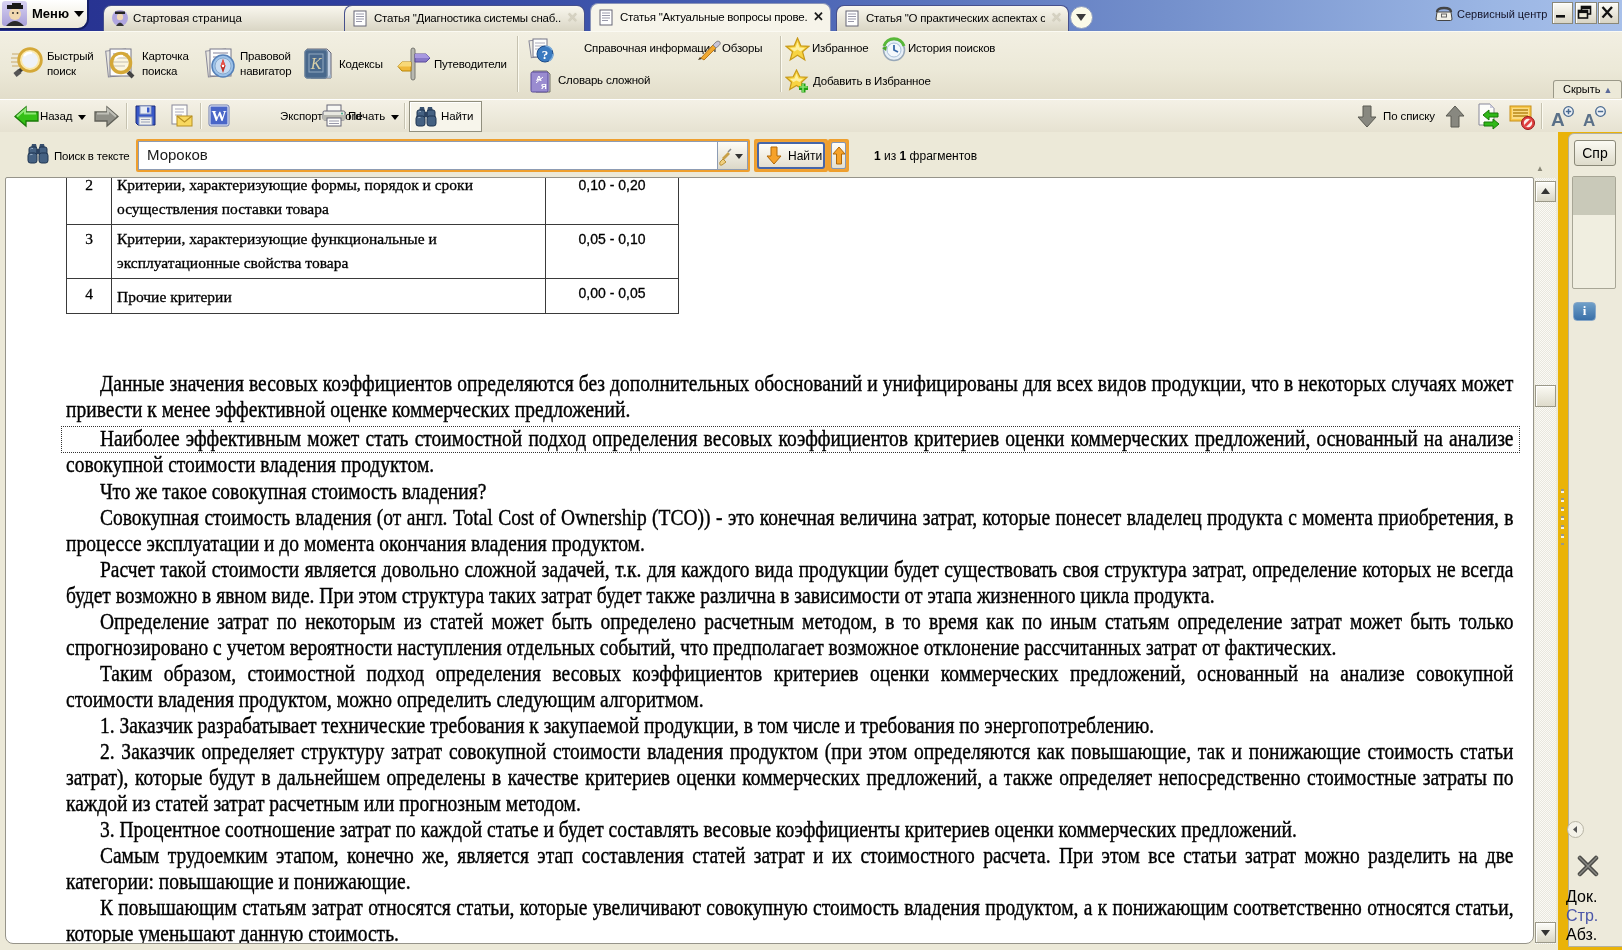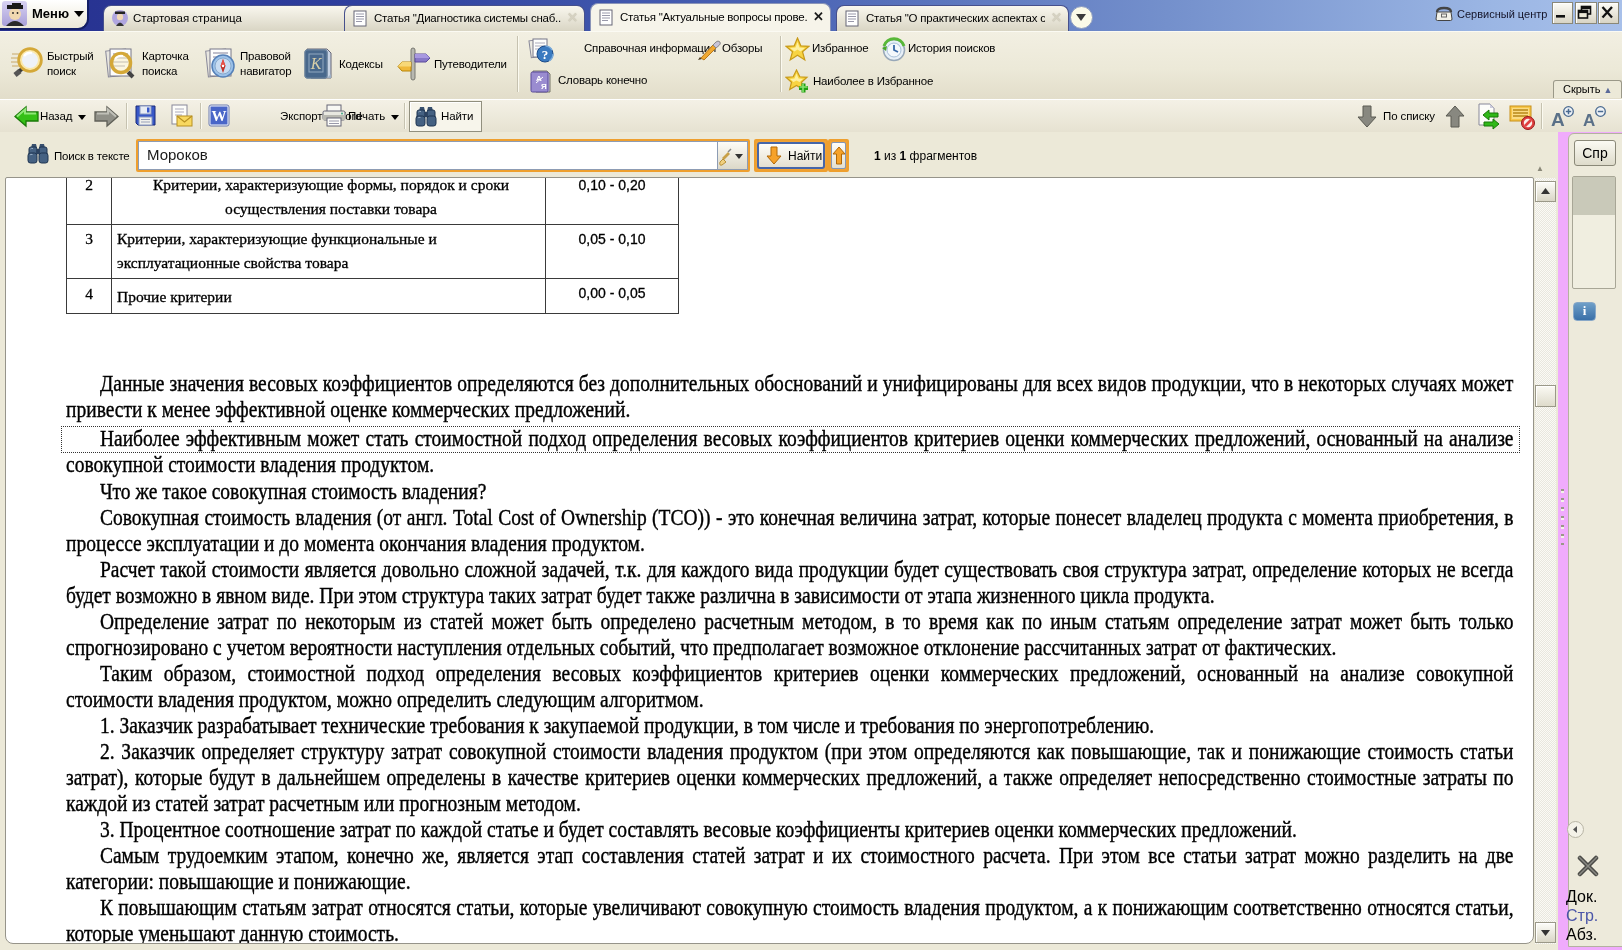--- a/index.html
+++ b/index.html
@@ -47,21 +47,21 @@
 .lnl{height:26px;line-height:26px;text-align:left;white-space:nowrap;overflow:hidden;}
 .ind{text-indent:40px;}
 #dtable{border-collapse:collapse;margin-left:0;font-family:"Liberation Serif",serif;-webkit-text-stroke:0.3px #000;}
 #dtable td.val{font-family:"Liberation Sans",sans-serif;font-size:14px;text-align:center;}
 #dtable td{border:1px solid #3a3a3a;vertical-align:top;padding:2px 0 0 0;font-size:15.5px;line-height:24px;white-space:nowrap;overflow:hidden;}
 
 #vscroll{left:1535px;top:178px;width:21px;height:766px;background:#f2f1e9;background-image:repeating-conic-gradient(#fbfaf5 0 25%,#e8e7df 0 50%);background-size:2px 2px;}
 .sbtn{position:absolute;left:0;width:21px;height:21px;background:linear-gradient(#fdfdf9,#d9d6c6);border:1px solid #9a9888;box-shadow:inset 1px 1px 0 #fff;box-sizing:border-box;}
 #sthumb{position:absolute;left:0;top:207px;width:21px;height:22px;background:linear-gradient(#fbfaf4,#dedbcb);border:1px solid #9a9888;box-shadow:inset 1px 1px 0 #fff;box-sizing:border-box;}
 
-#rpanel{left:1558px;top:132px;width:64px;height:818px;background:#f0abfc;}
+#rpanel{left:1558px;top:132px;width:64px;height:818px;background:#eab308;}
 #rbox{position:absolute;left:10px;top:1px;width:70px;height:812px;border:1px solid #b4b1a0;border-radius:6px 0 0 0;background:#edeadb;}
 #sprbtn{position:absolute;left:16px;top:8px;width:42px;height:26px;background:linear-gradient(#fbfaf3,#dedbcb);border:1px solid #8a8878;border-radius:3px;font-size:14px;color:#000;text-align:center;line-height:24px;box-sizing:border-box;}
 #listbox{position:absolute;left:14px;top:44px;width:44px;height:113px;background:#f0eee0;border:1px solid #a8a696;border-radius:2px;box-sizing:border-box;}
 #listbox .top{position:absolute;left:0;top:0;width:100%;height:38px;background:#c9c9b9;}
 #infoico{position:absolute;left:15px;top:170px;width:21px;height:17px;background:linear-gradient(#6f9fc8,#3a70a8);border-radius:4px;border:1px solid #88a8c8;color:#fff;font-weight:bold;font-size:13px;text-align:center;line-height:16px;font-family:"Liberation Serif",serif;}
 #collbtn{position:absolute;left:9px;top:689px;width:17px;height:17px;border-radius:50%;background:#f4f2e8;border:1px solid #b8b5a5;box-sizing:border-box;}
 #xico{position:absolute;left:18px;top:723px;width:24px;height:22px;}
 .rlbl{position:absolute;left:8px;font-size:16px;color:#000;}
 #botstrip{left:0;top:944px;width:1558px;height:6px;background:#ece9d8;}
 svg{display:block;}
@@ -237,21 +237,21 @@
 <div class="lbl" style="left:584px;top:41px;">Справочная информация</div>
 <div class="abs" id="i-dict" style="left:528px;top:69px;">
     <svg width="24" height="26" viewBox="0 0 24 26">
       <path d="M5 2 L19 2 L22 5 L22 23 L8 23 L5 20 Z" fill="#c0b8e0" stroke="#776"></path>
       <rect x="3" y="3" width="17" height="20" rx="1.5" fill="#9a8cd0" stroke="#5a4a9a"></rect>
       <text x="8" y="12" font-size="8" fill="#fff" font-weight="bold">А</text>
       <text x="13" y="20" font-size="8" fill="#fff" font-weight="bold">Я</text>
       <path d="M8 14 L15 8" stroke="#fff" stroke-width="1"></path>
     </svg>
   </div>
-<div class="lbl" style="left:558px;top:73px;">Словарь конечно</div>
+<div class="lbl" style="left:558px;top:73px;">Словарь сложной</div>
 <div class="abs" id="i-obz" style="left:695px;top:37px;">
     <svg width="26" height="26" viewBox="0 0 26 26">
       <path d="M3 23 L7 22 L5 20 Z" fill="#4a3a20"></path>
       <path d="M6 21 L18 8 L21 11 L9 23 Z" fill="#f0a830" stroke="#b87818"></path>
       <path d="M18 8 L21 5 Q23 3 25 5 Q26 7 24 8.5 L21 11 Z" fill="#c8c4d8" stroke="#888"></path>
     </svg>
   </div>
 <div class="lbl" style="left:722px;top:41px;">Обзоры</div>
 <div class="vsep" style="left:780px;top:36px;height:56px;"></div>
 <div class="abs" id="i-fav" style="left:785px;top:37px;">
@@ -276,21 +276,21 @@
       <path d="M11.5 1 L14.8 7.8 L22 8.3 L16.5 13.2 L18.3 20.5 L11.5 16.5 L4.7 20.5 L6.5 13.2 L1 8.3 L8.2 7.8 Z" fill="#f8d442" stroke="#c89a18" stroke-width="1.2"></path>
       <path d="M11.5 4.5 L13.5 9.5 L18 10 L14.5 13 L11.5 11.5 L8.5 13 L5 10 L9.5 9.5 Z" fill="#fdf0a0"></path>
       <g stroke="#20a010" stroke-width="4">
         <path d="M14 19 h9 M18.5 14.5 v9"></path>
       </g>
       <g stroke="#70d858" stroke-width="1.6">
         <path d="M14.5 18 h8 M18 15 v8" stroke="#88e070"></path>
       </g>
     </svg>
   </div>
-<div class="lbl" style="left:813px;top:74px;">Наиболее в Избранное</div>
+<div class="lbl" style="left:813px;top:74px;">Добавить в Избранное</div>
 <div class="abs" id="hidebtn">Скрыть <span style="color:#5a6a9a;font-size:9px;">▲</span></div>
 
 <div class="abs" id="tb2"></div>
 <div class="abs" id="i-back" style="left:14px;top:105px;">
     <svg width="25" height="23" viewBox="0 0 25 23">
       <path d="M1 11.5 L12 2 L12 7 L24 7 L24 16 L12 16 L12 21 Z" fill="#35c016" stroke="#1a7a08" stroke-width="1.3"></path>
       <path d="M3 11.5 L11 4.5 L11 8.5 L22 8.5" fill="none" stroke="#90e878" stroke-width="2"></path>
     </svg>
   </div>
 <div class="t2lbl" style="left:40px;">Назад</div>
@@ -458,21 +458,21 @@
 <div class="abs" id="content">
 <table id="dtable" style="position:absolute;left:60px;top:-8px;width:612px;table-layout:fixed;">
 <colgroup>
         <col style="width:45px">
         <col style="width:434px">
         <col style="width:133px">
       </colgroup>
 <tbody>
         <tr style="height:54px;">
           <td style="text-align:center;">2</td>
-          <td style="padding-left:5px;text-align:center;">Критерии, характеризующие формы, порядок и сроки<br>осуществления поставки товара</td>
+          <td style="padding-left:5px;">Критерии, характеризующие формы, порядок и сроки<br>осуществления поставки товара</td>
           <td class="val">0,10 - 0,20</td>
         </tr>
 <tr style="height:54px;">
           <td style="text-align:center;">3</td>
           <td style="padding-left:5px;">Критерии, характеризующие функциональные и<br>эксплуатационные свойства товара</td>
           <td class="val">0,05 - 0,10</td>
         </tr>
 <tr style="height:35px;">
           <td style="text-align:center;padding-top:3px;">4</td>
           <td style="padding-left:5px;padding-top:6px;">Прочие критерии</td>

